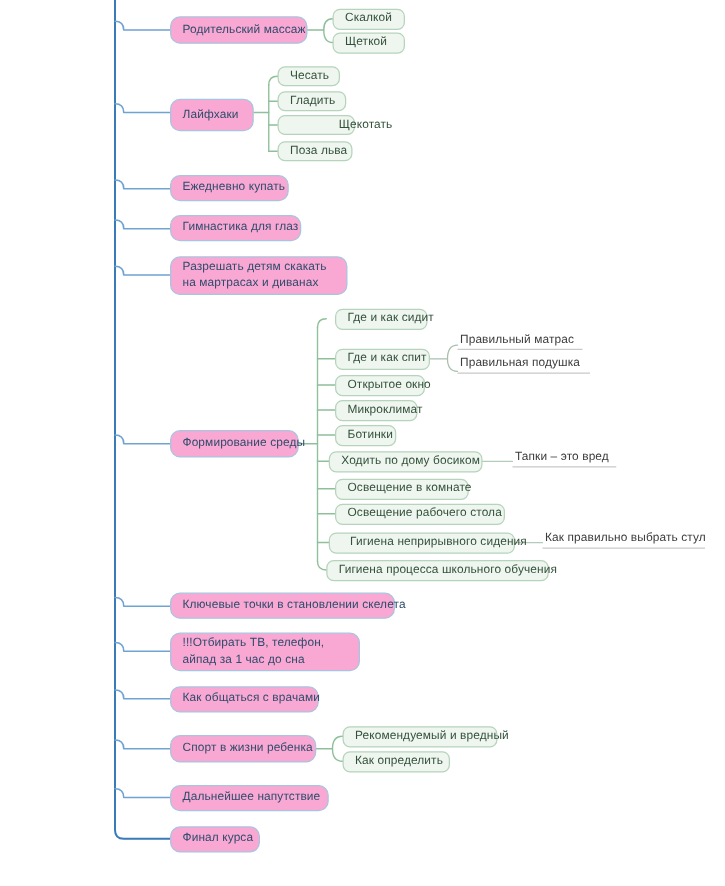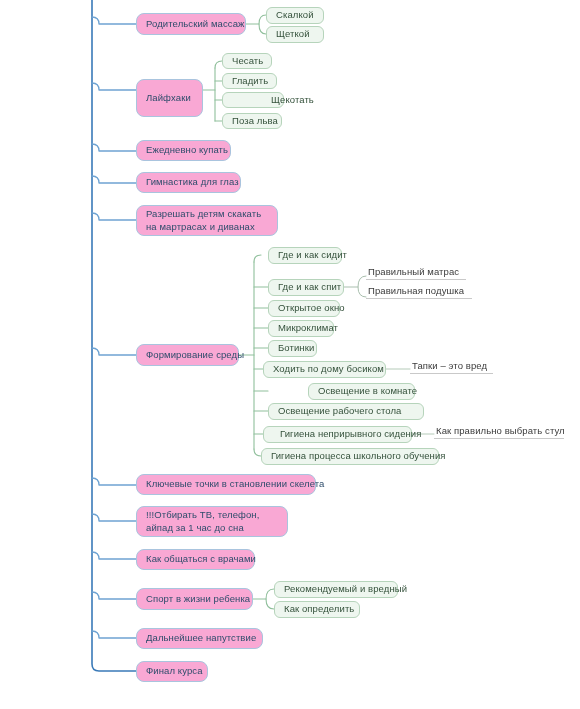--- a/index.html
+++ b/index.html
@@ -125,21 +125,21 @@
 
       <path d="M253,599 L266,599" stroke="#8fbf9b" stroke-width="1.1"></path>
       <path d="M274,589 Q266,589 266,599 Q266,609 274,609" stroke="#8fbf9b" stroke-width="1.1"></path>
     </g>
   </svg>
 
   <div class="node blue" style="left:136px; top:13px; width:110px; height:22px;">
     <span class="node-label">Родительский массаж</span>
   </div>
 
-  <div class="node blue" style="left:136px; top:79px; width:67px; height:38px;">
+  <div class="node blue" style="left:136px; top:79px; width:67px; height:26px;">
     <span class="node-label">Лайфхаки</span>
   </div>
 
   <div class="node blue" style="left:136px; top:140px; width:95px; height:21px;">
     <span class="node-label">Ежедневно купать</span>
   </div>
 
   <div class="node blue" style="left:136px; top:172px; width:105px; height:21px;">
     <span class="node-label">Гимнастика для глаз</span>
   </div>
@@ -217,25 +217,25 @@
   </div>
 
   <div class="node green" style="left:268px; top:340px; width:49px; height:17px;">
     <span class="node-label">Ботинки</span>
   </div>
 
   <div class="node green" style="left:263px; top:361px; width:123px; height:17px;">
     <span class="node-label">Ходить по дому босиком</span>
   </div>
 
-  <div class="node green" style="left:268px; top:383px; width:107px; height:17px;margin-left:40px;">
+  <div class="node green" style="left:268px; top:383px; width:107px; height:17px;">
     <span class="node-label">Освещение в комнате</span>
   </div>
 
-  <div class="node green" style="left:268px; top:403px; width:156px; height:17px;">
+  <div class="node green" style="left:268px; top:403px; width:136px; height:17px;">
     <span class="node-label">Освещение рабочего стола</span>
   </div>
 
   <div class="node green" style="left:263px; top:426px; width:149px; height:17px;padding-left:16px;">
     <span class="node-label">Гигиена неприрывного сидения</span>
   </div>
 
   <div class="node green" style="left:261px; top:448px; width:178px; height:17px;">
     <span class="node-label">Гигиена процесса школьного обучения</span>
   </div>

